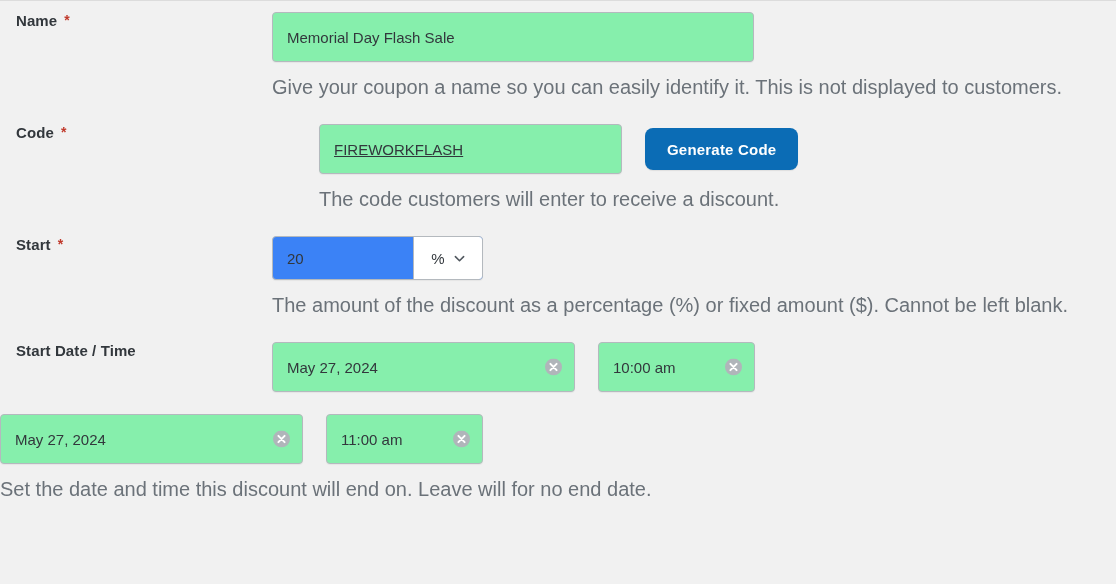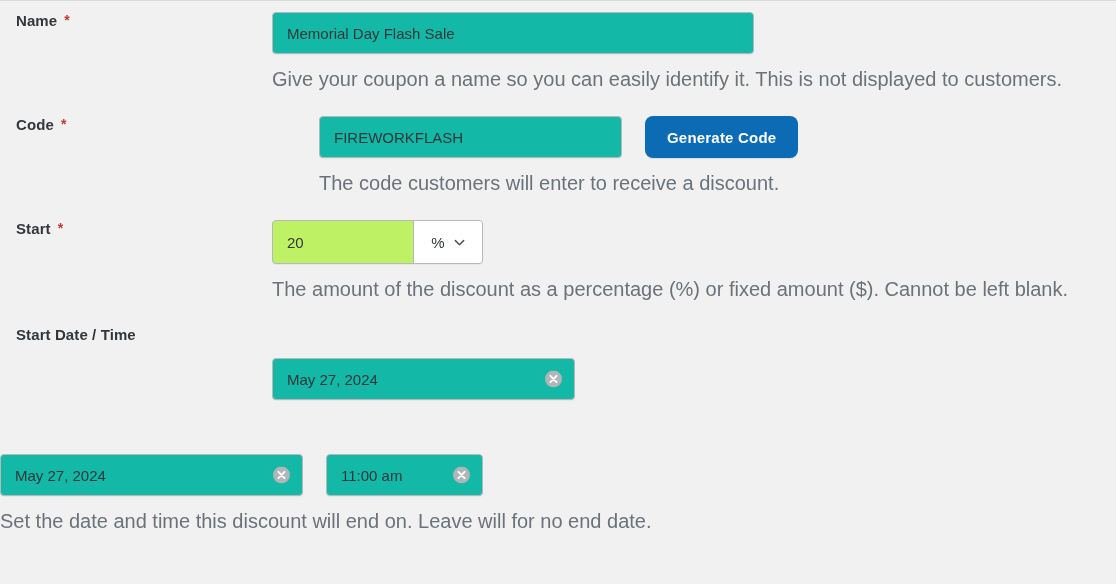--- a/index.html
+++ b/index.html
@@ -69,35 +69,35 @@
     vertical-align: 1px;
   }
 
   .ctl-row {
     display: flex;
     align-items: center;
   }
 
   .text-input {
     box-sizing: border-box;
-    height: 42px;
+    height: 50px;
     border: 1px solid #b4b9be;
     border-radius: 4px;
-    background: #14b8a6;
+    background: #86efac;
     font-family: "Liberation Sans", sans-serif;
     font-size: 15px;
     color: #32373c;
     padding: 0 14px;
     outline: none;
     box-shadow: 0 1px 1px rgba(0,0,0,0.05);
   }
   .text-input::placeholder { color: #8d959c; }
 
   .input-name { width: 482px; }
-  .input-code { width: 303px; }
+  .input-code { width: 303px; text-decoration: underline; }
 
   .btn-primary {
     box-sizing: border-box;
     height: 42px;
     margin-left: 23px;
     padding: 0 22px;
     background: #0b6cb5;
     color: #ffffff;
     font-family: "Liberation Sans", sans-serif;
     font-size: 15px;
@@ -110,21 +110,21 @@
   }
 
   
   .combo {
     display: flex;
     align-items: stretch;
     width: 209px;
     height: 42px;
     border: 1px solid #b4b9be;
     border-radius: 4px;
-    background: #bef264;
+    background: #3b82f6;
     overflow: hidden;
     box-shadow: 0 1px 1px rgba(0,0,0,0.05);
   }
   .combo-input {
     flex: 1 1 auto;
     border: none;
     outline: none;
     background: transparent;
     font-family: "Liberation Sans", sans-serif;
     font-size: 15px;
@@ -150,21 +150,20 @@
   .chev {
     width: 11px;
     height: 11px;
     display: block;
   }
 
   
   .clearable {
     position: relative;
     display: inline-block;
-    margin-top: 32px;
   }
   .clearable .text-input { padding-right: 42px; }
   .input-date { width: 303px; }
   .input-time { width: 157px; }
 
   .time-wrap { margin-left: 23px; }
 
   .clear-btn {
     position: absolute;
     top: 50%;
@@ -262,20 +261,29 @@
       <div class="ctl-row">
         <span class="clearable">
           <input class="text-input input-date" type="text" value="May 27, 2024" style="">
           <button class="clear-btn">
             <svg viewBox="0 0 17 17" width="17" height="17">
               <circle cx="8.5" cy="8.5" r="8.5" fill="#b0b5ba"></circle>
               <path d="M5.4 5.4 L11.6 11.6 M11.6 5.4 L5.4 11.6" stroke="#ffffff" stroke-width="2" stroke-linecap="round"></path>
             </svg>
           </button>
         </span>
+        <span class="clearable time-wrap">
+          <input class="text-input input-time" type="text" value="10:00 am" style="">
+          <button class="clear-btn">
+            <svg viewBox="0 0 17 17" width="17" height="17">
+              <circle cx="8.5" cy="8.5" r="8.5" fill="#b0b5ba"></circle>
+              <path d="M5.4 5.4 L11.6 11.6 M11.6 5.4 L5.4 11.6" stroke="#ffffff" stroke-width="2" stroke-linecap="round"></path>
+            </svg>
+          </button>
+        </span>
       </div>
     </div>
   </div>
 
   <div class="form-row row-end">
     <div class="field-cell">
       <div class="ctl-row">
         <span class="clearable">
           <input class="text-input input-date" type="text" value="May 27, 2024" style="">
           <button class="clear-btn">

